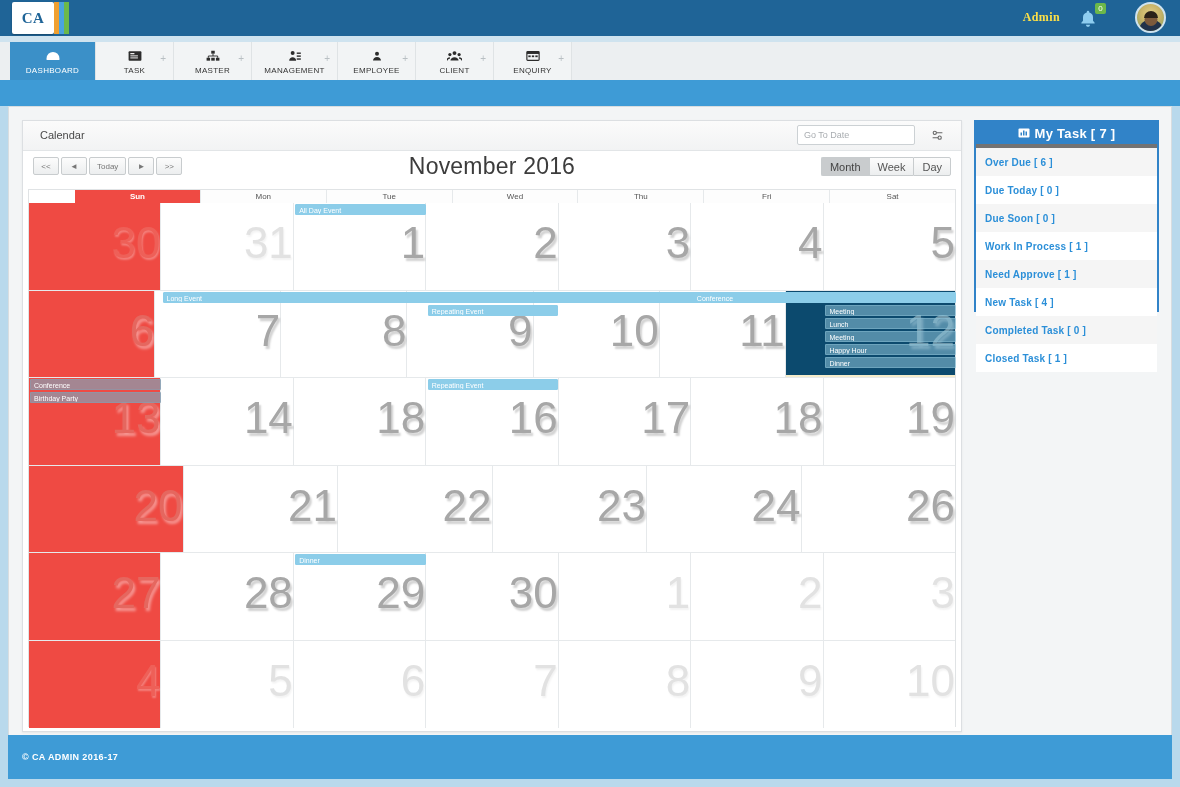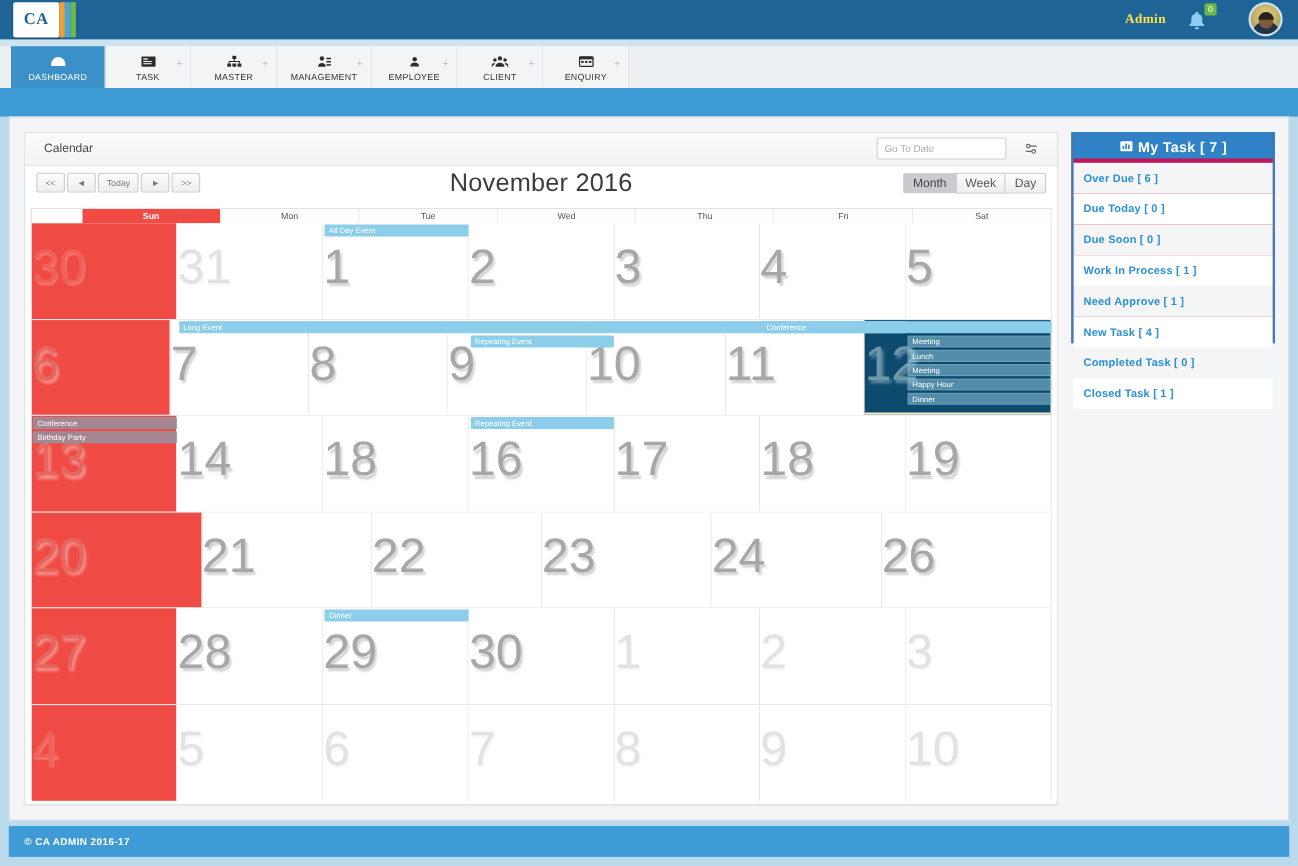--- a/index.html
+++ b/index.html
@@ -179,21 +179,21 @@
     flex: 1; position: relative; border-right: 1px solid #e6e9eb;
     background: #ffffff;
   }
   .cell:last-child { border-right: none; }
   .cell.sun { background: #ef4a43; }
   .cell.today { background: #0c4a6e; padding-left: 44px; }
   .cell.today-border { border-bottom: 2px solid #f5eccb; }
 
   .daynum {
     position: absolute; right: 0; left: 0; top: 18px;
-    text-align: left;
+    text-align: right;
     font-size: 44px; line-height: 44px;
     color: #a7a7a7; font-weight: normal;
     text-shadow: 2px 3px 2px rgba(0,0,0,.18);
   }
   .cell.sun .daynum { color: #e5675f; text-shadow: 2px 3px 3px rgba(255,255,255,.45); }
   .cell.sun.other .daynum { color: #ee6058; text-shadow: 1px 2px 2px rgba(255,255,255,.3); }
   .cell.other .daynum { color: #e2e2e2; text-shadow: 1px 2px 2px rgba(0,0,0,.05); }
   .cell.today .daynum { color: #6e97aa; text-shadow: 2px 3px 3px rgba(255,255,255,.4); }
 
   
@@ -205,42 +205,42 @@
     overflow: hidden; white-space: nowrap; cursor: pointer;
     box-sizing: border-box;
   }
   .ev.plain { background: #8ccde9; border-color: #8ccde9; }
   .ev.on-red { background: rgba(134,158,178,.72); border-color: rgba(134,158,178,.5); }
   .ev.on-today { background: rgba(142,195,216,.55); border-color: rgba(142,195,216,.45); }
 
   
   .task-panel {
     position: absolute; left: 965px; top: 13px; width: 185px; height: 192px;
-    background: #be185d; border: 2px solid #3183c8;
+    background: #737373; border: 2px solid #3183c8;
   }
   .task-head {
     height: 22px; background: #3183c8; color: #fff;
     display: flex; align-items: center; justify-content: center;
     font-size: 13px; font-weight: bold; letter-spacing: .3px;
   }
   .task-head .chart-ico {
     display: inline-flex; margin-right: 5px; align-items: center;
   }
   .task-list { padding: 4px 0 0 0; }
   .task-item {
     height: 28px; display: flex; align-items: center;
     padding-left: 9px; font-size: 10px; font-weight: bold;
     color: #2b8fd8; cursor: pointer; letter-spacing: .2px;
   }
   .task-item:nth-child(odd) { background: #f5f5f5; }
   .task-item:nth-child(even) { background: #ffffff; }
 
   
   .footer {
-    position: absolute; left: 8px; bottom: 8px; width: 1164px; height: 28px;
+    position: absolute; left: 8px; bottom: 8px; width: 1164px; height: 44px;
     background: #3e9bd6; color: #ffffff;
     display: flex; align-items: center; padding-left: 14px;
     font-size: 9px; font-weight: bold; letter-spacing: .4px;
   }
 </style>
 </head>
 <body>
 
 <div class="topbar">
   <div class="logo-box">

